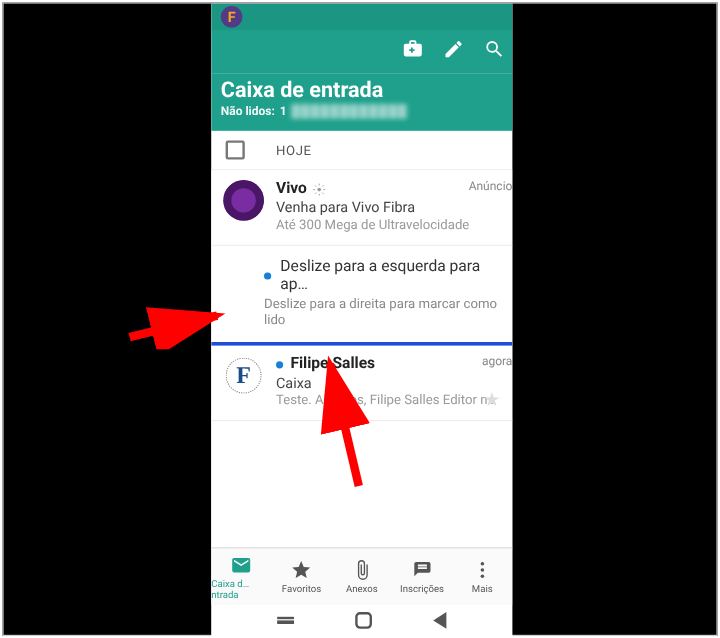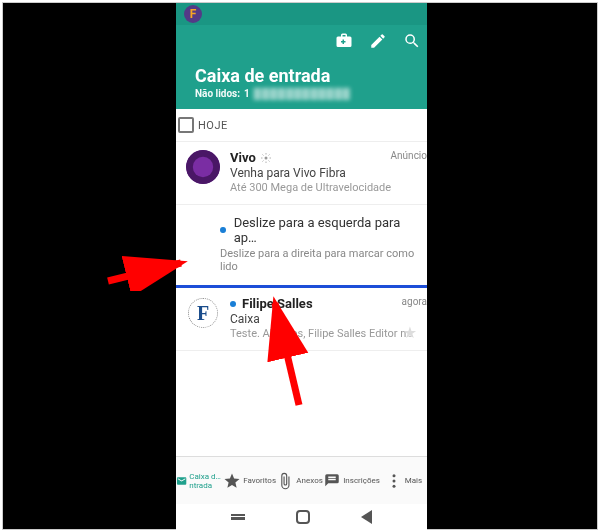--- a/index.html
+++ b/index.html
@@ -57,31 +57,31 @@
     display: flex;
     align-items: center;
     justify-content: flex-end;
     gap: 16px;
     color: #fff;
   }
   .app-bar svg { width: 18px; height: 18px; fill: #fff; }
   .header-title-area {
     background: #1fa08c;
     color: #fff;
-    padding: 4px 12px 10px 19px;
+    padding: 4px 12px 10px 8px;
   }
   .header-title-area h1 { font-size: 18px; font-weight: 700; }
   .header-title-area .sub { font-size: 10px; opacity: .95; margin-top: 2px; display:flex; gap:4px; align-items:center;font-weight:bold;}
   .blur { filter: blur(2px); opacity:.6; letter-spacing:1px;}
   .section-row {
     display: flex;
     align-items: center;
-    padding: 8px 2px;
+    padding: 8px 12px;
     border-bottom: 1px solid #eee;
-    gap: 4px;
+    gap: 26px;
   }
   .checkbox {
     width: 16px;
     height: 16px;
     border: 2px solid #777;
     border-radius: 2px;
   }
   .section-label {
     font-size: 11px;
     color: #555;
@@ -131,21 +131,21 @@
   .tip .t2 { font-size:11px; color:#888; margin-top:2px;}
   .star { position:absolute; right:10px; bottom:8px; color:#ddd; font-size:16px;}
   .sun-icon { width:12px; height:12px; }
   .bottom-nav {
     border-top: 1px solid #ddd;
     background:#fafafa;
     display:flex;
     height:48px;
   }
   .nav-item {
-    flex:1; display:flex; align-items:center; justify-content:center;
+    flex:1; display:flex; flex-direction:column; align-items:center; justify-content:center;
     gap:2px; color:#555; font-size:8px;
   }
   .nav-item.active { color:#1fa08c; }
   .nav-item svg { width:18px; height:18px; fill:currentColor; }
   .sys-nav {
     height:26px;
     display:flex;
     align-items:center;
     justify-content:space-around;
     padding: 0 30px;

